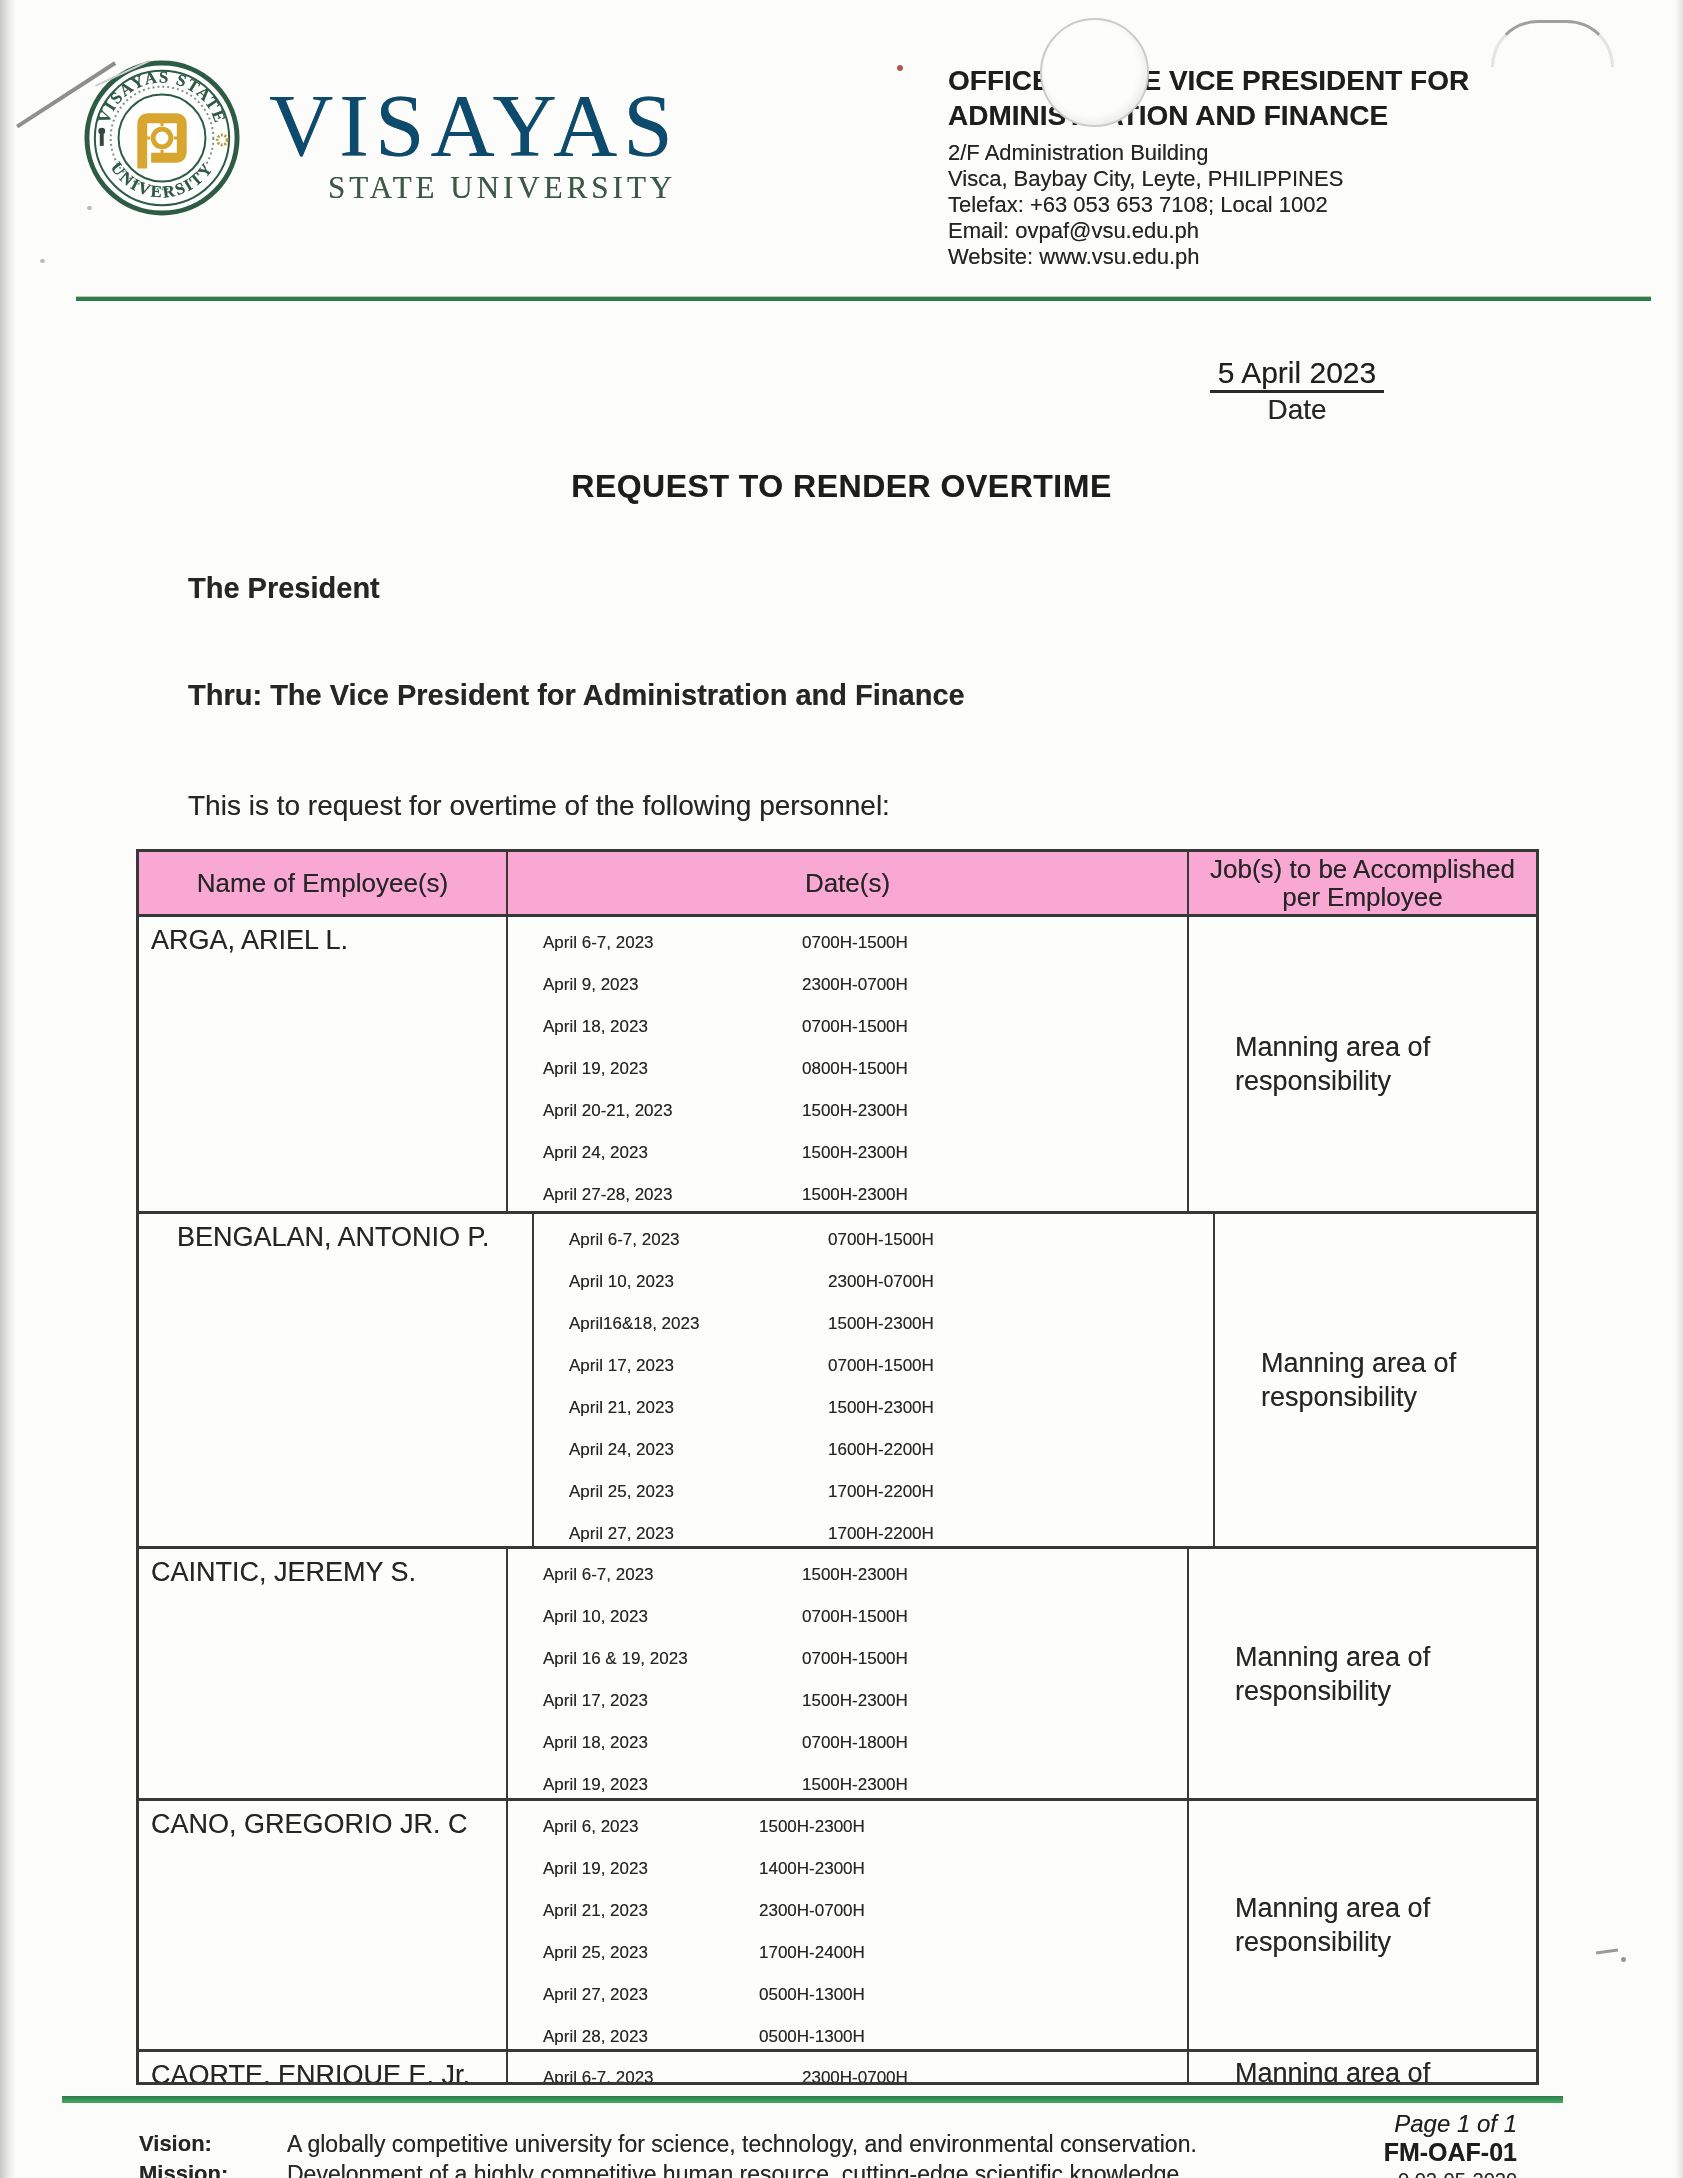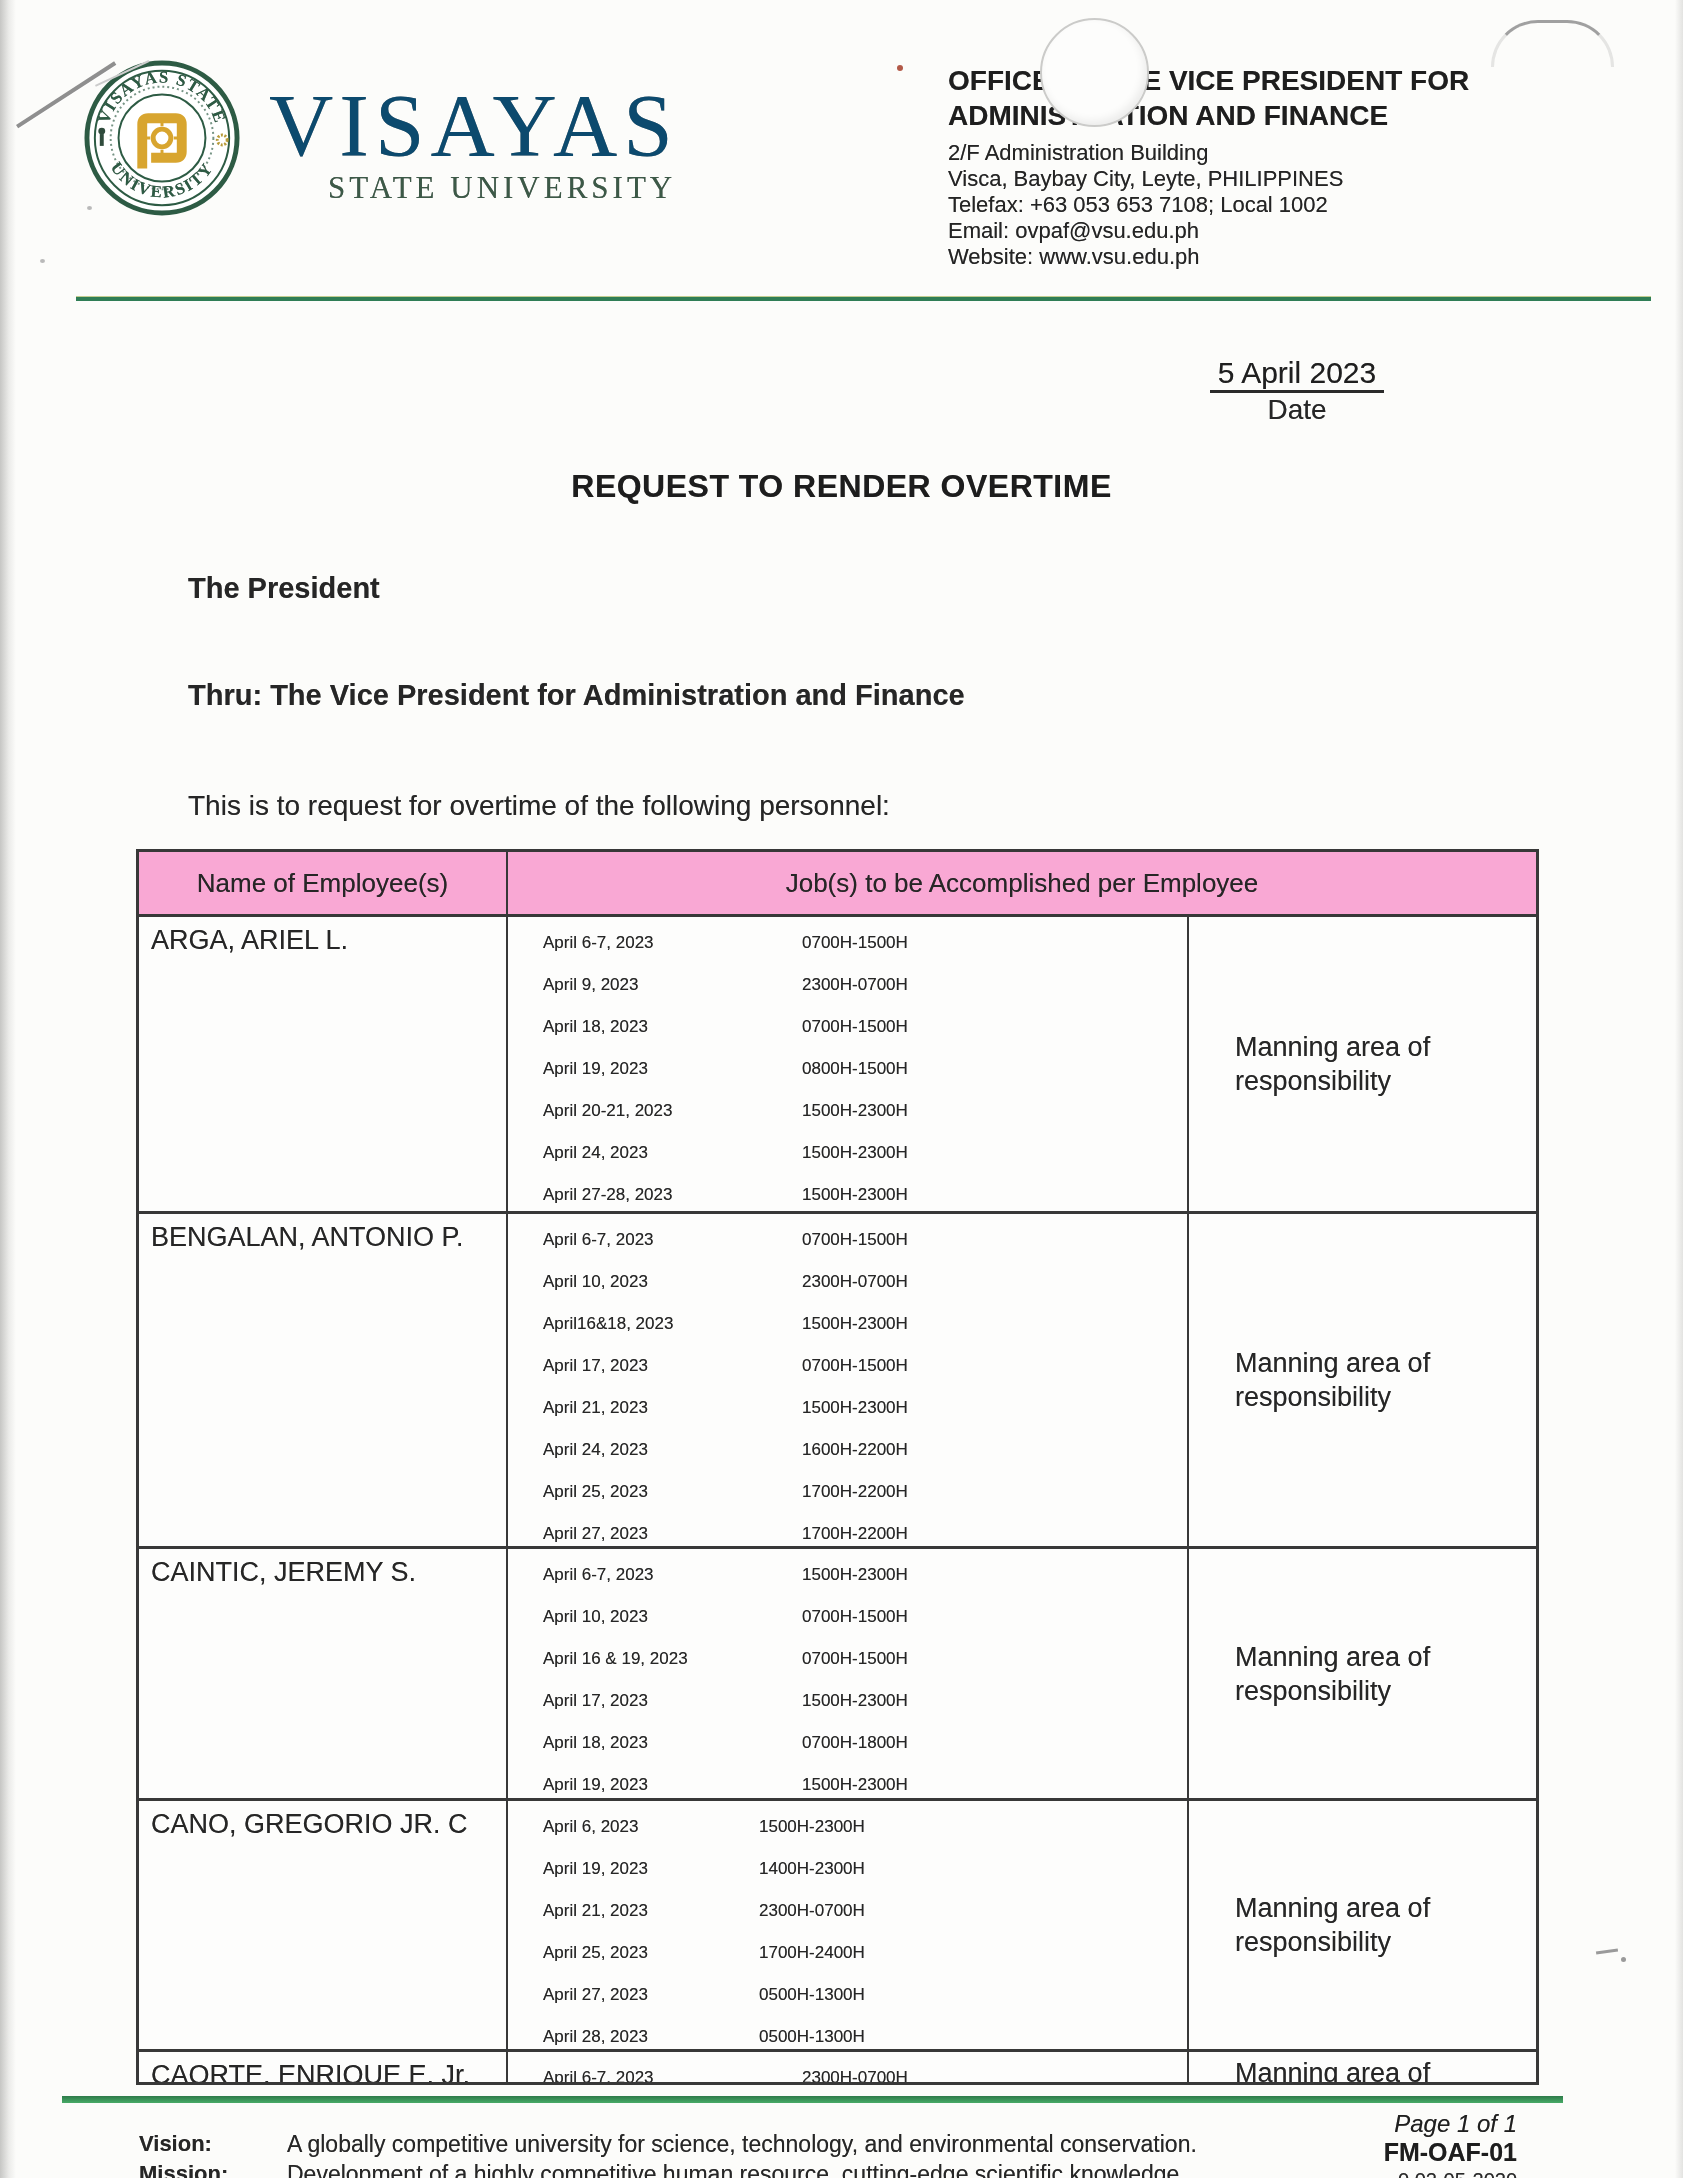--- a/index.html
+++ b/index.html
@@ -144,20 +144,21 @@
   <div class="abs date-lbl">Date</div>
 
   <div class="abs doc-title">REQUEST TO RENDER OVERTIME</div>
   <div class="abs addressee">The President</div>
   <div class="abs thru">Thru: The Vice President for Administration and Finance</div>
   <div class="abs intro">This is to request for overtime of the following personnel:</div>
 
   <div class="abs otable">
     <div class="thead">
       <div class="th c1">Name of Employee(s)</div>
+      <div class="th c2">Date(s)</div>
       <div class="th c3">Job(s) to be Accomplished per Employee</div>
     </div>
     <div>
         <div class="trow" style="height: 294px;">
           <div class="td c1">ARGA, ARIEL L.</div>
           <div class="td c2">
             <div class="entry">
               <span class="d">April 6-7, 2023</span>
               <span class="t">0700H-1500H</span>
             </div>
@@ -183,21 +184,21 @@
             </div>
             <div class="entry">
               <span class="d">April 27-28, 2023</span>
               <span class="t">1500H-2300H</span>
             </div>
           </div>
           <div class="td c3">
             <div class="job">Manning area of responsibility</div>
           </div>
         </div>
-        <div class="trow" style="height: 332px;">
+        <div class="trow" style="height: 332px; padding-left: 26px;">
           <div class="td c1">BENGALAN, ANTONIO P.</div>
           <div class="td c2">
             <div class="entry">
               <span class="d">April 6-7, 2023</span>
               <span class="t">0700H-1500H</span>
             </div>
             <div class="entry">
               <span class="d">April 10, 2023</span>
               <span class="t">2300H-0700H</span>
             </div>

